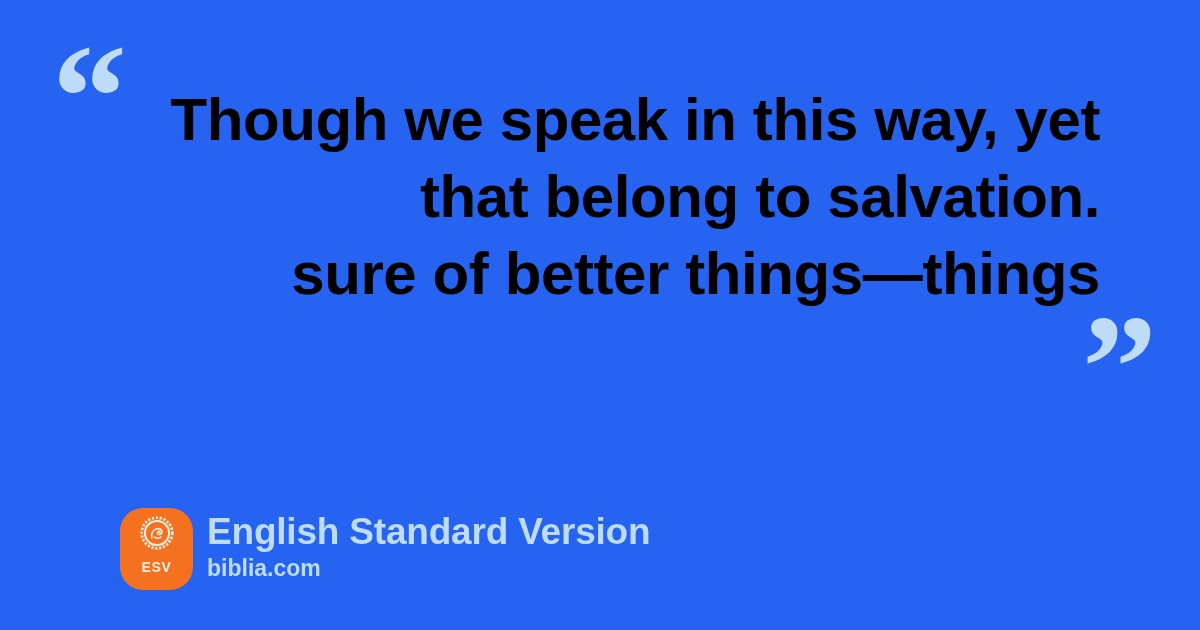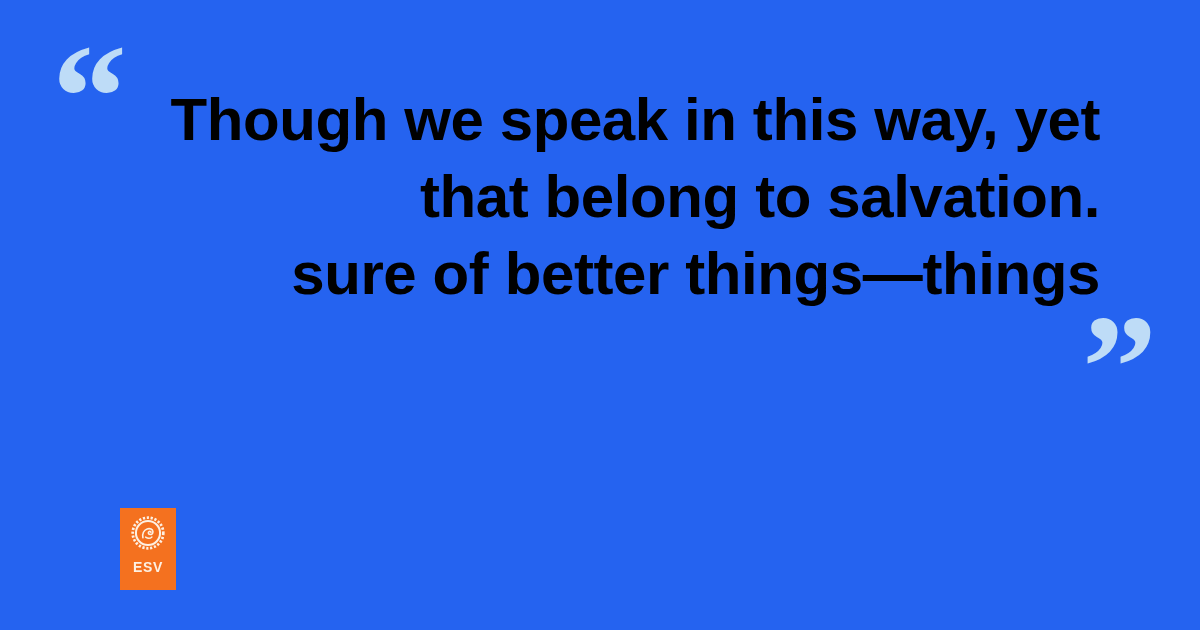--- a/index.html
+++ b/index.html
@@ -69,29 +69,30 @@
   .attribution {
     position: absolute;
     left: 120px;
     top: 508px;
     display: flex;
     align-items: flex-start;
     gap: 14px;
   }
 
   .esv-badge {
-    width: 56px;
+    width: 73px;
     height: 82px;
     background: #f4711f;
     display: flex;
     flex-direction: column;
     align-items: center;
     justify-content: flex-start;
     padding-top: 8px;
     flex: 0 0 auto;
+    border-radius: 23px;
   }
 
   .esv-seal {
     width: 34px;
     height: 34px;
     display: block;
   }
 
   .esv-word {
     margin-top: 9px;
@@ -151,16 +152,20 @@
           <circle cx="20" cy="20" r="11.4" fill="#f4711f"></circle>
           <path d="M14 25.5 C13 21 15 16.5 19 15.2 C22.5 14 25.5 15.8 25.8 18.4
                    C26.1 21 23.8 22.3 21.8 21.6 C20.2 21 20 19.2 21.2 18.4
                    C22.2 17.8 23.4 18.3 23.5 19.3" fill="none" stroke="#fdf0e2" stroke-width="1.9" stroke-linecap="round"></path>
           <path d="M17.2 24.8 C19.6 26.6 22.8 26.4 24.6 24.6" fill="none" stroke="#fdf0e2" stroke-width="1.7" stroke-linecap="round"></path>
         </g>
       </svg>
       <span class="esv-word">ESV</span>
     </div>
 
+    <div class="attr-text">
+      <span class="attr-version">English Standard Version</span>
+      <span class="attr-site">biblia.com</span>
+    </div>
 
   </div>
 
 </div>
 
 </body></html>

